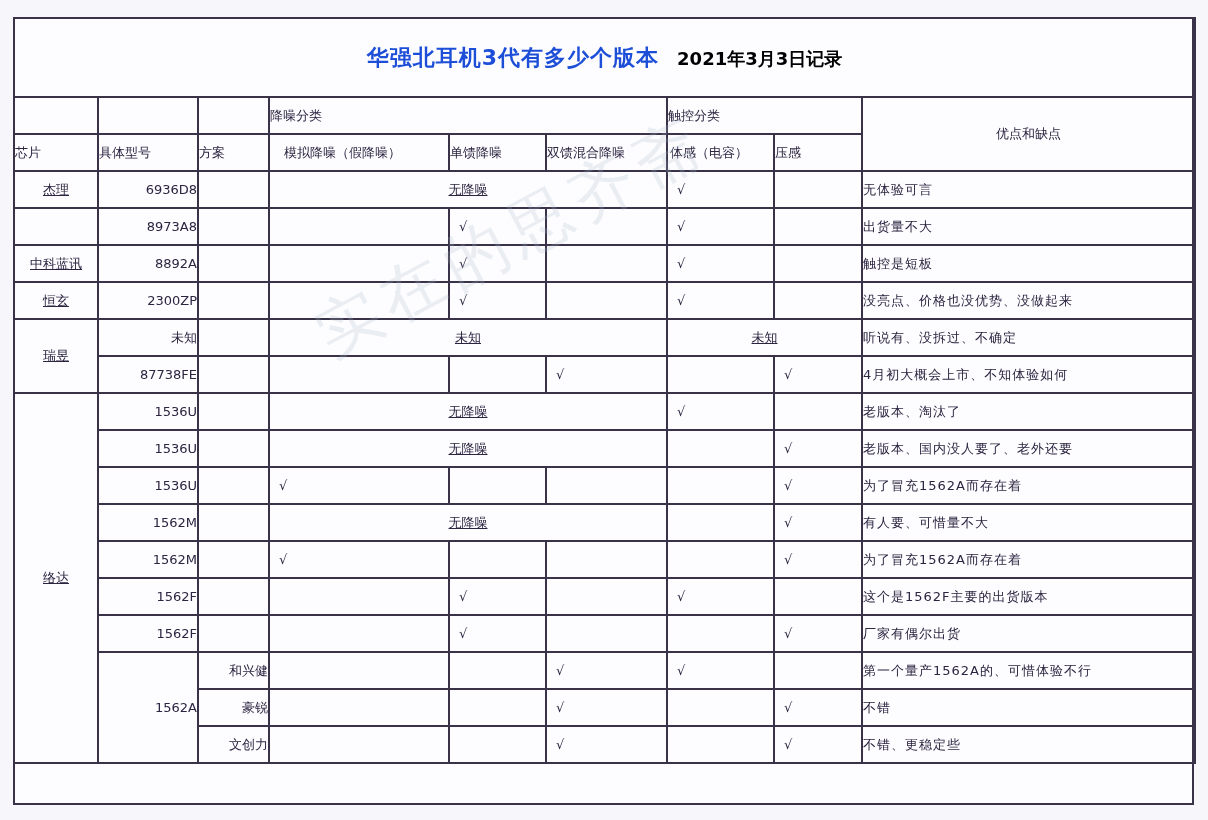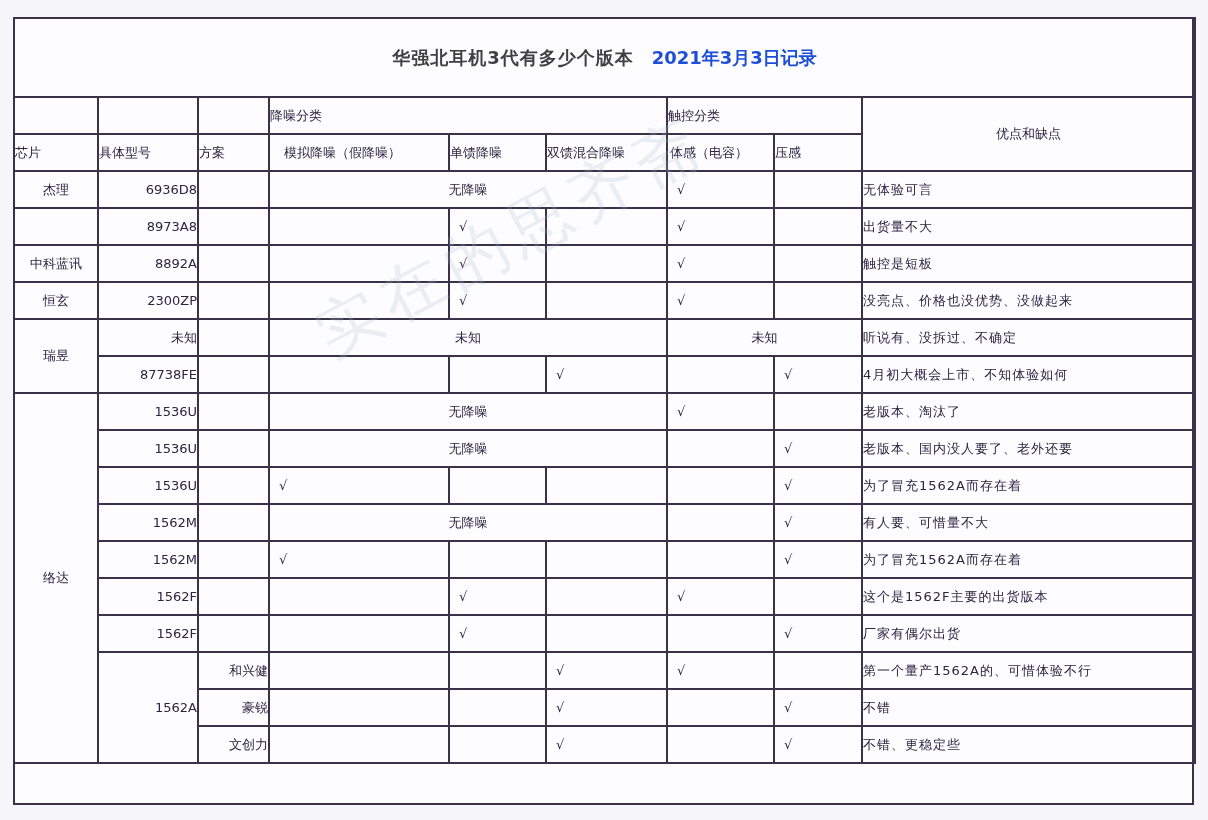--- a/index.html
+++ b/index.html
@@ -12,25 +12,25 @@
     background:#fdfdff; border:2px solid #3a3248; box-sizing:border-box;
   }
   table.grid {
     position:absolute; left:13px; top:17px; border-collapse:collapse; table-layout:fixed;
   }
   table.grid td {
     border:2px solid #3a3248; padding:0; font-size:13px; color:#2c2440;
     height:35px; overflow:hidden; white-space:nowrap;
   }
   .title-cell { height:77px !important; text-align:center; vertical-align:middle; }
-  .title-main { font-size:18px; font-weight:bold; color:#404040; letter-spacing:1px; }
-  .title-sub { font-size:18px; font-weight:bold; color:#1d4ed8; margin-left:18px; }
+  .title-main { font-size:22px; font-weight:bold; color:#1d4ed8; letter-spacing:1px; }
+  .title-sub { font-size:18px; font-weight:bold; color:#000000; margin-left:18px; }
   .hdr { font-size:13px; color:#4a4060; }
   .hdr-big { text-align:center; font-size:22px; color:#2a2238;margin-top:48px; }
-  .c { text-align:center; }
+  .c { text-align:center;text-decoration:underline; }
   .l { text-align:right; padding-left:3px !important; }
   .chk { text-align:left; padding-left:9px !important; font-size:14px; }
   .note { font-size:13px; letter-spacing:1px; }
   .watermark {
     position:absolute; left:300px; top:300px; font-size:64px; color:rgba(170,185,200,0.22);
     transform:rotate(-28deg); transform-origin:left top; pointer-events:none; letter-spacing:8px;
     white-space:nowrap;
   }
 </style>
 </head>

